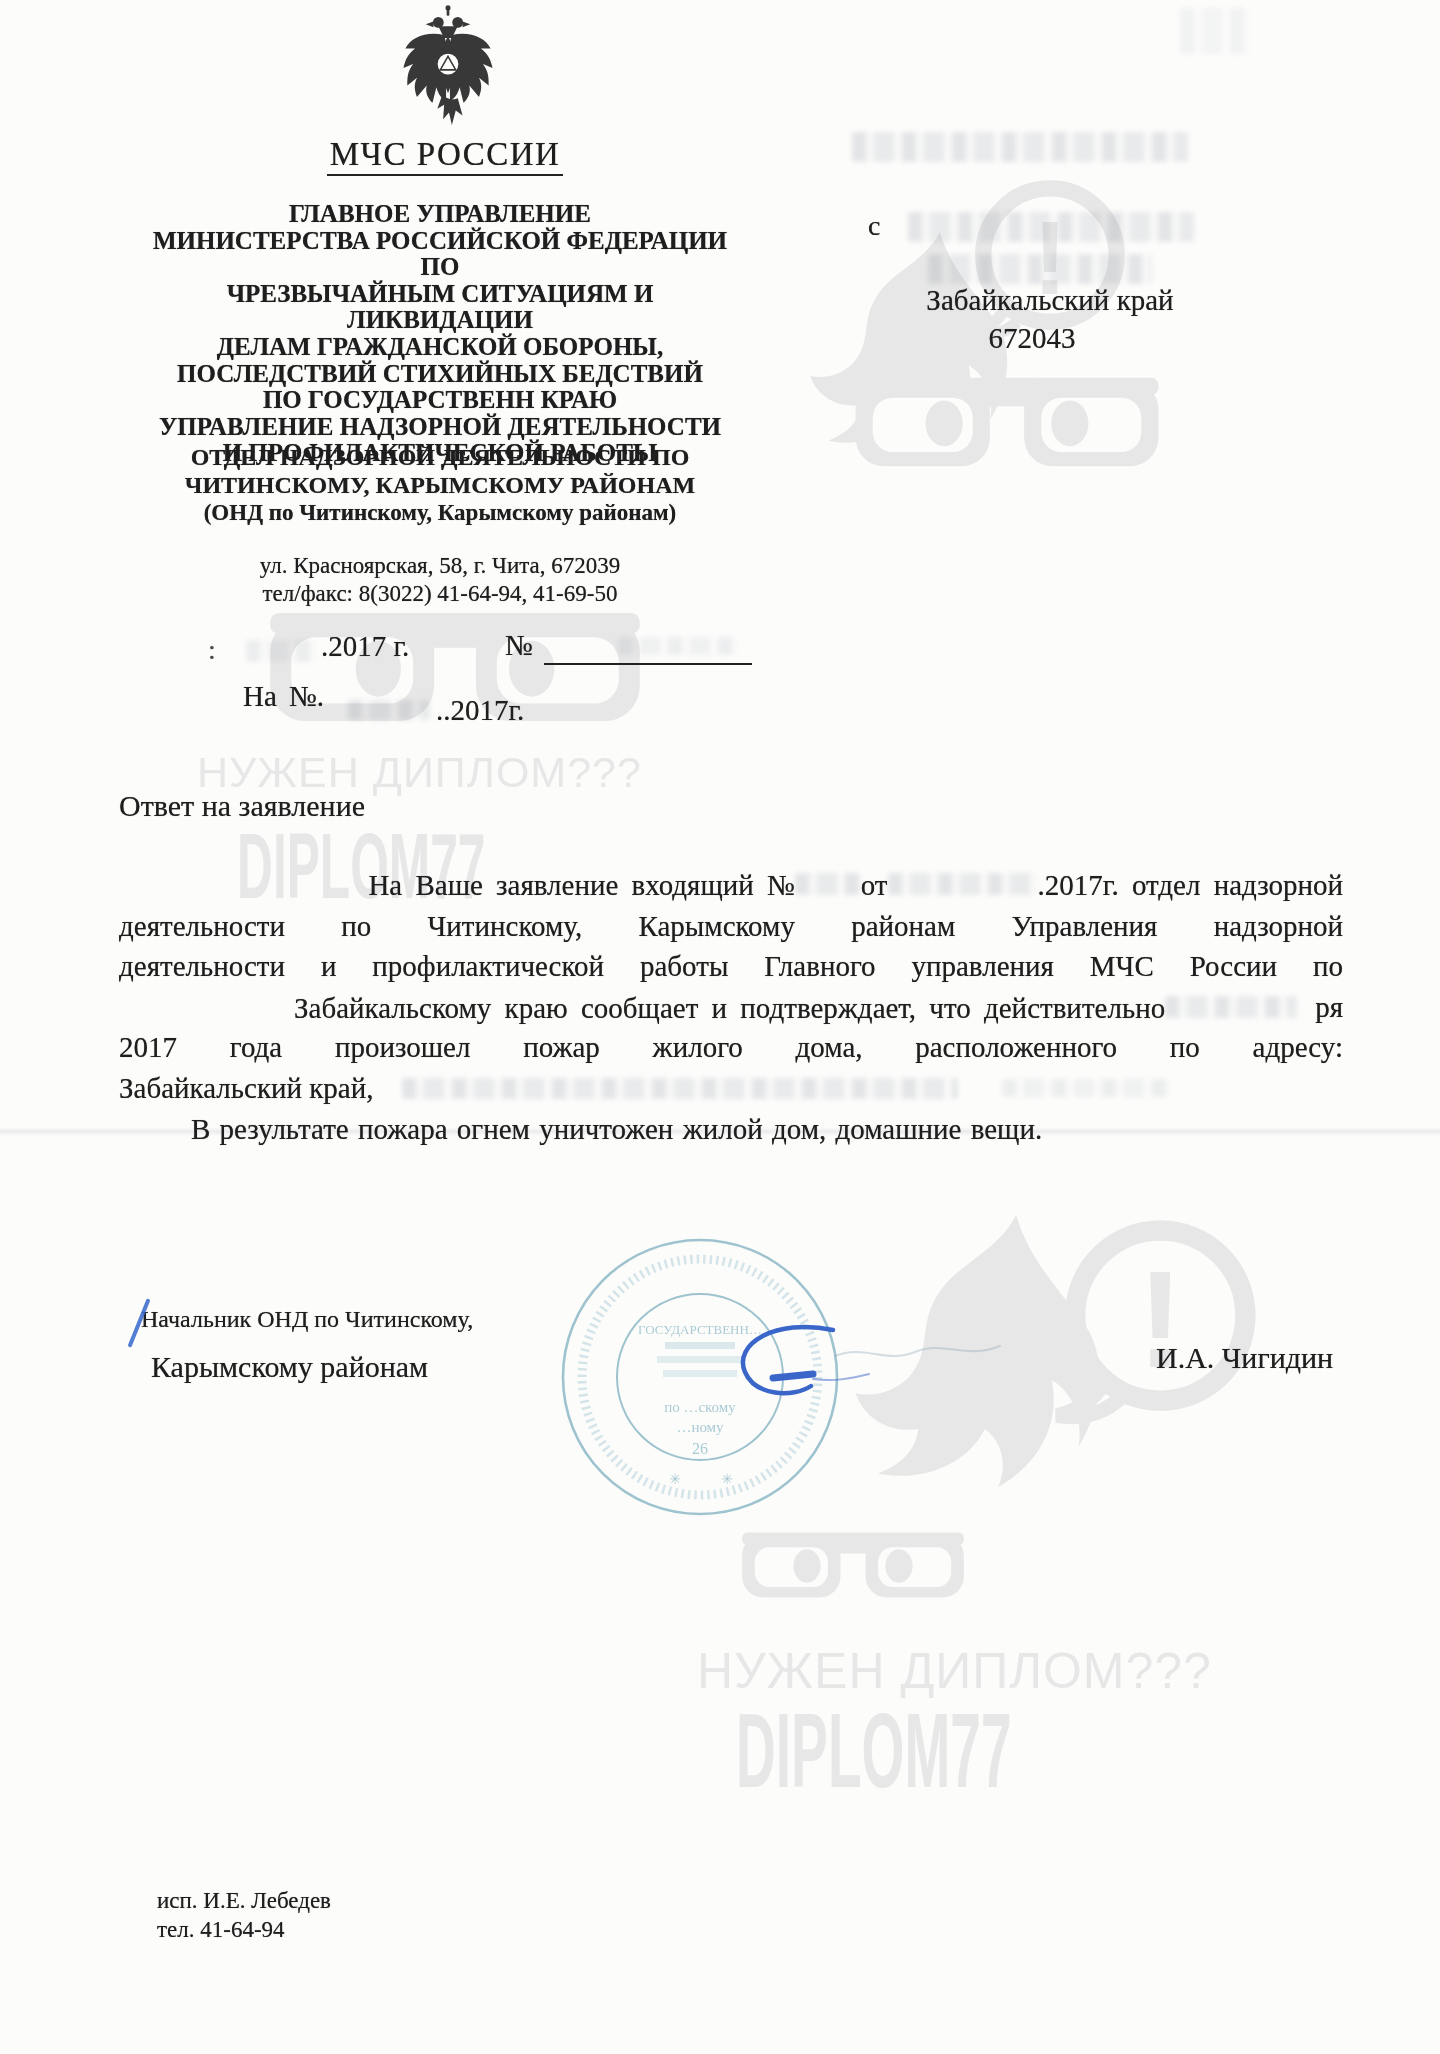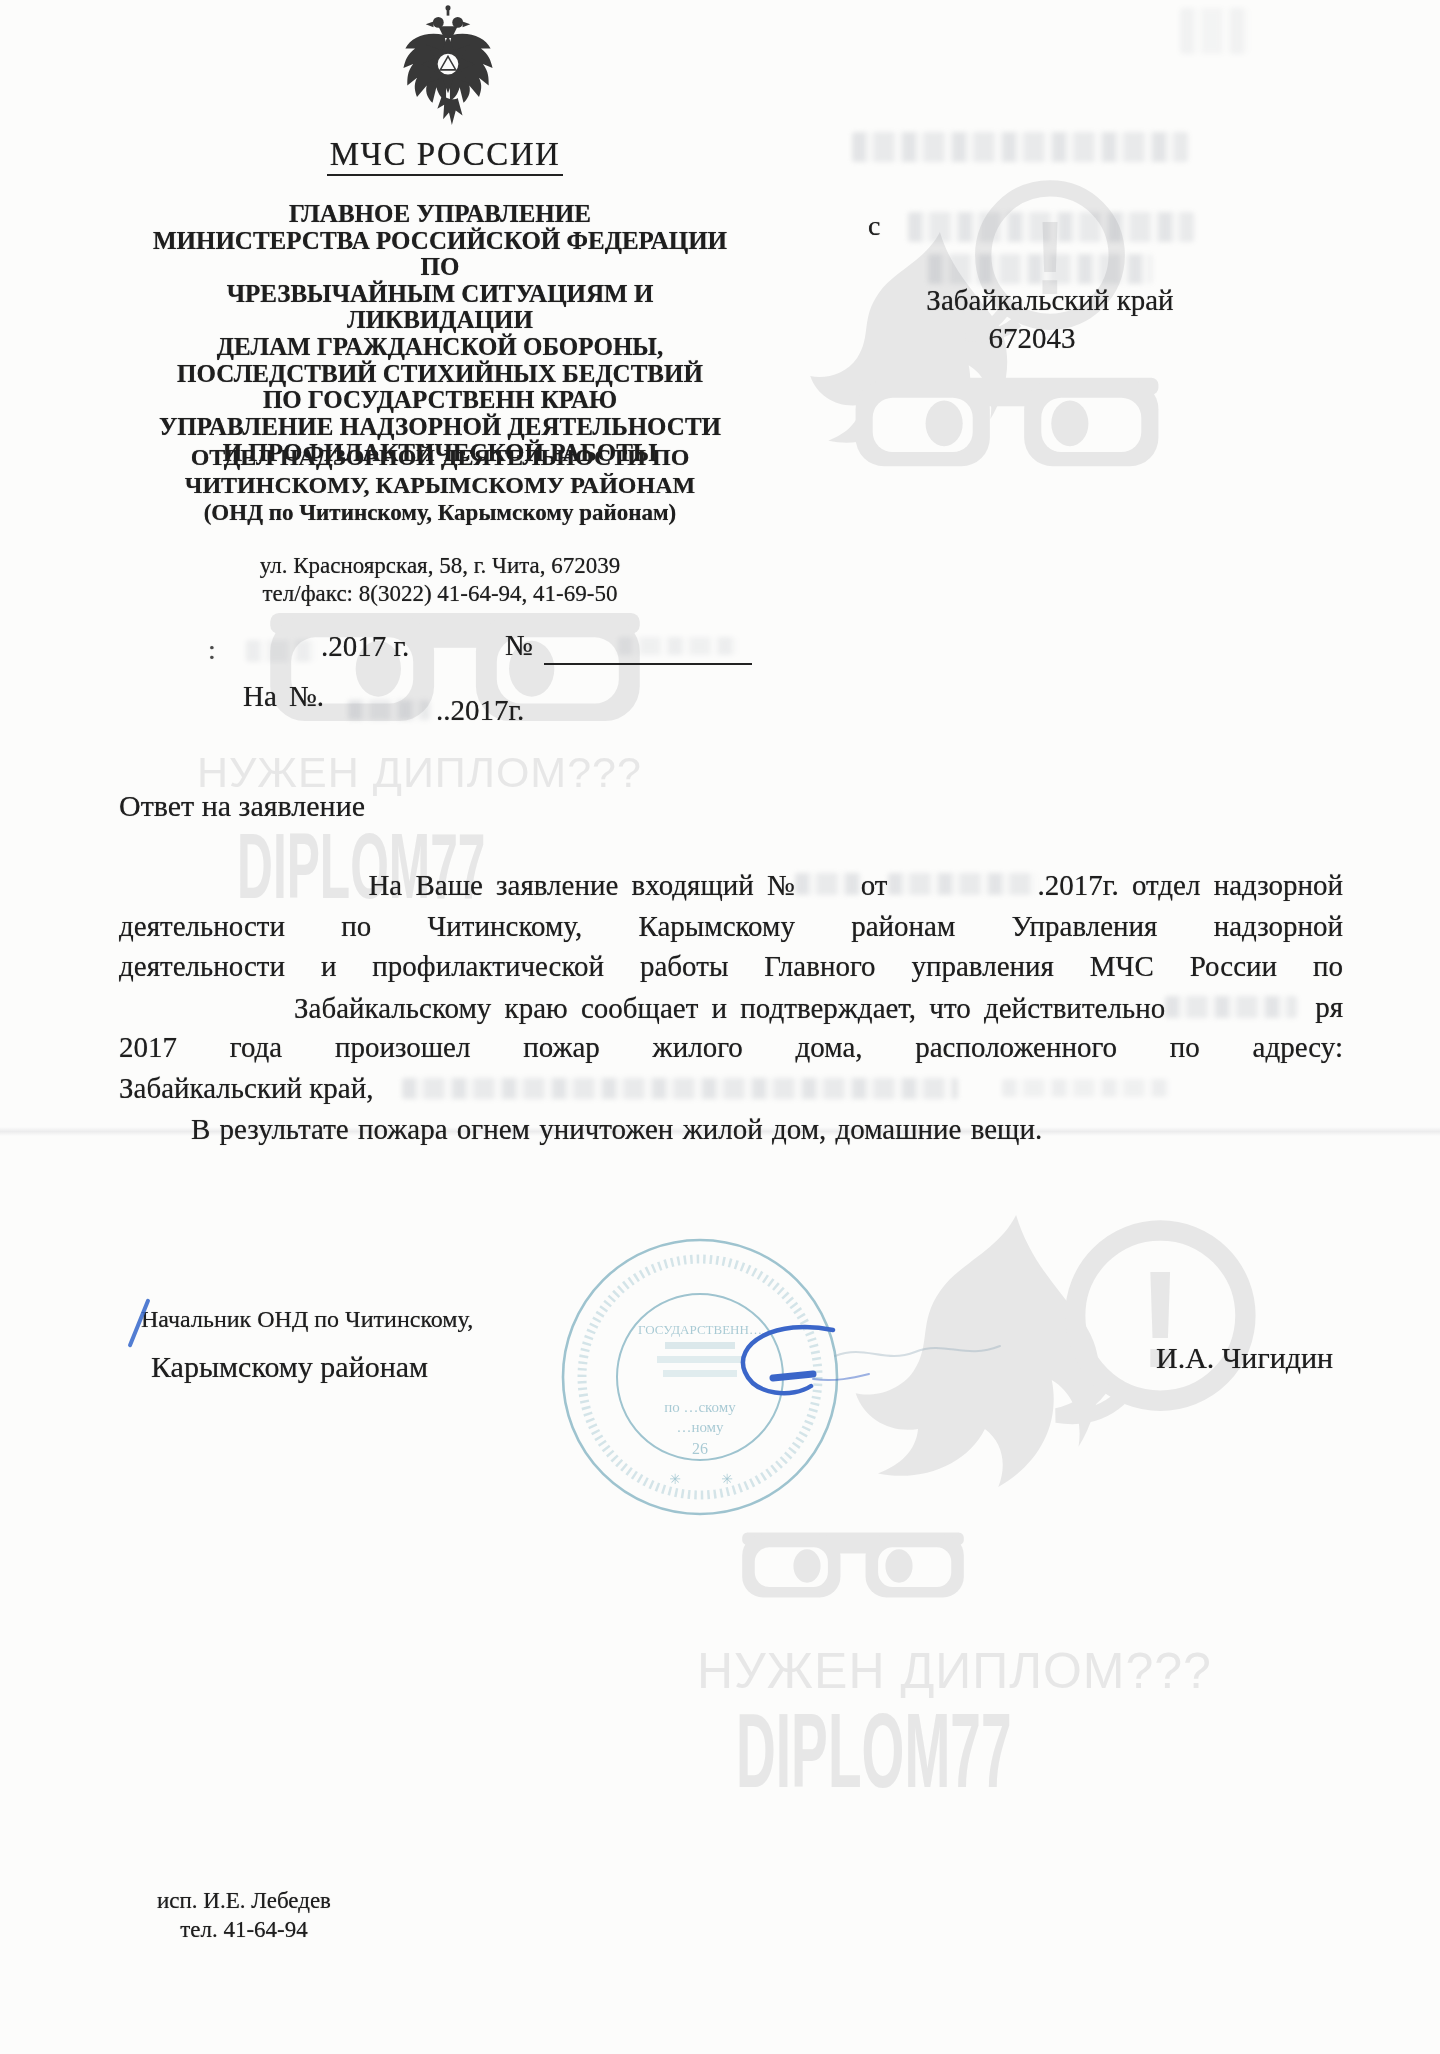--- a/index.html
+++ b/index.html
@@ -69,21 +69,21 @@
   
   #sig-slash{left:137px;top:1297px;width:4px;height:52px;background:#3a6bcc;transform:rotate(22deg);
              border-radius:2px;opacity:.88;z-index:3;}
   #sig-pos1{left:141px;top:1306px;font-size:24px;z-index:1;}
   #sig-pos2{left:151px;top:1350px;font-size:30px;z-index:1;}
   #sig-name{left:1156px;top:1341px;font-size:30px;z-index:1;}
   #stamp{left:545px;top:1222px;width:310px;height:310px;opacity:.8;z-index:2;}
   #ink-sig{left:715px;top:1316px;width:300px;height:90px;z-index:3;}
 
   
-  #exec{left:157px;top:1886px;font-size:23px;line-height:29px;z-index:1;text-align:center;}
+  #exec{left:157px;top:1886px;font-size:23px;line-height:29px;z-index:1;}
 
   
   #crease{left:0;top:1127px;width:1440px;height:9px;z-index:0;
     background:linear-gradient(180deg,rgba(140,140,150,0),rgba(140,140,150,.14),rgba(140,140,150,0));}
   #corner-noise{left:1180px;top:8px;width:70px;height:46px;opacity:.22;}
 </style>
 </head>
 <body>
 
 <div class="page">

